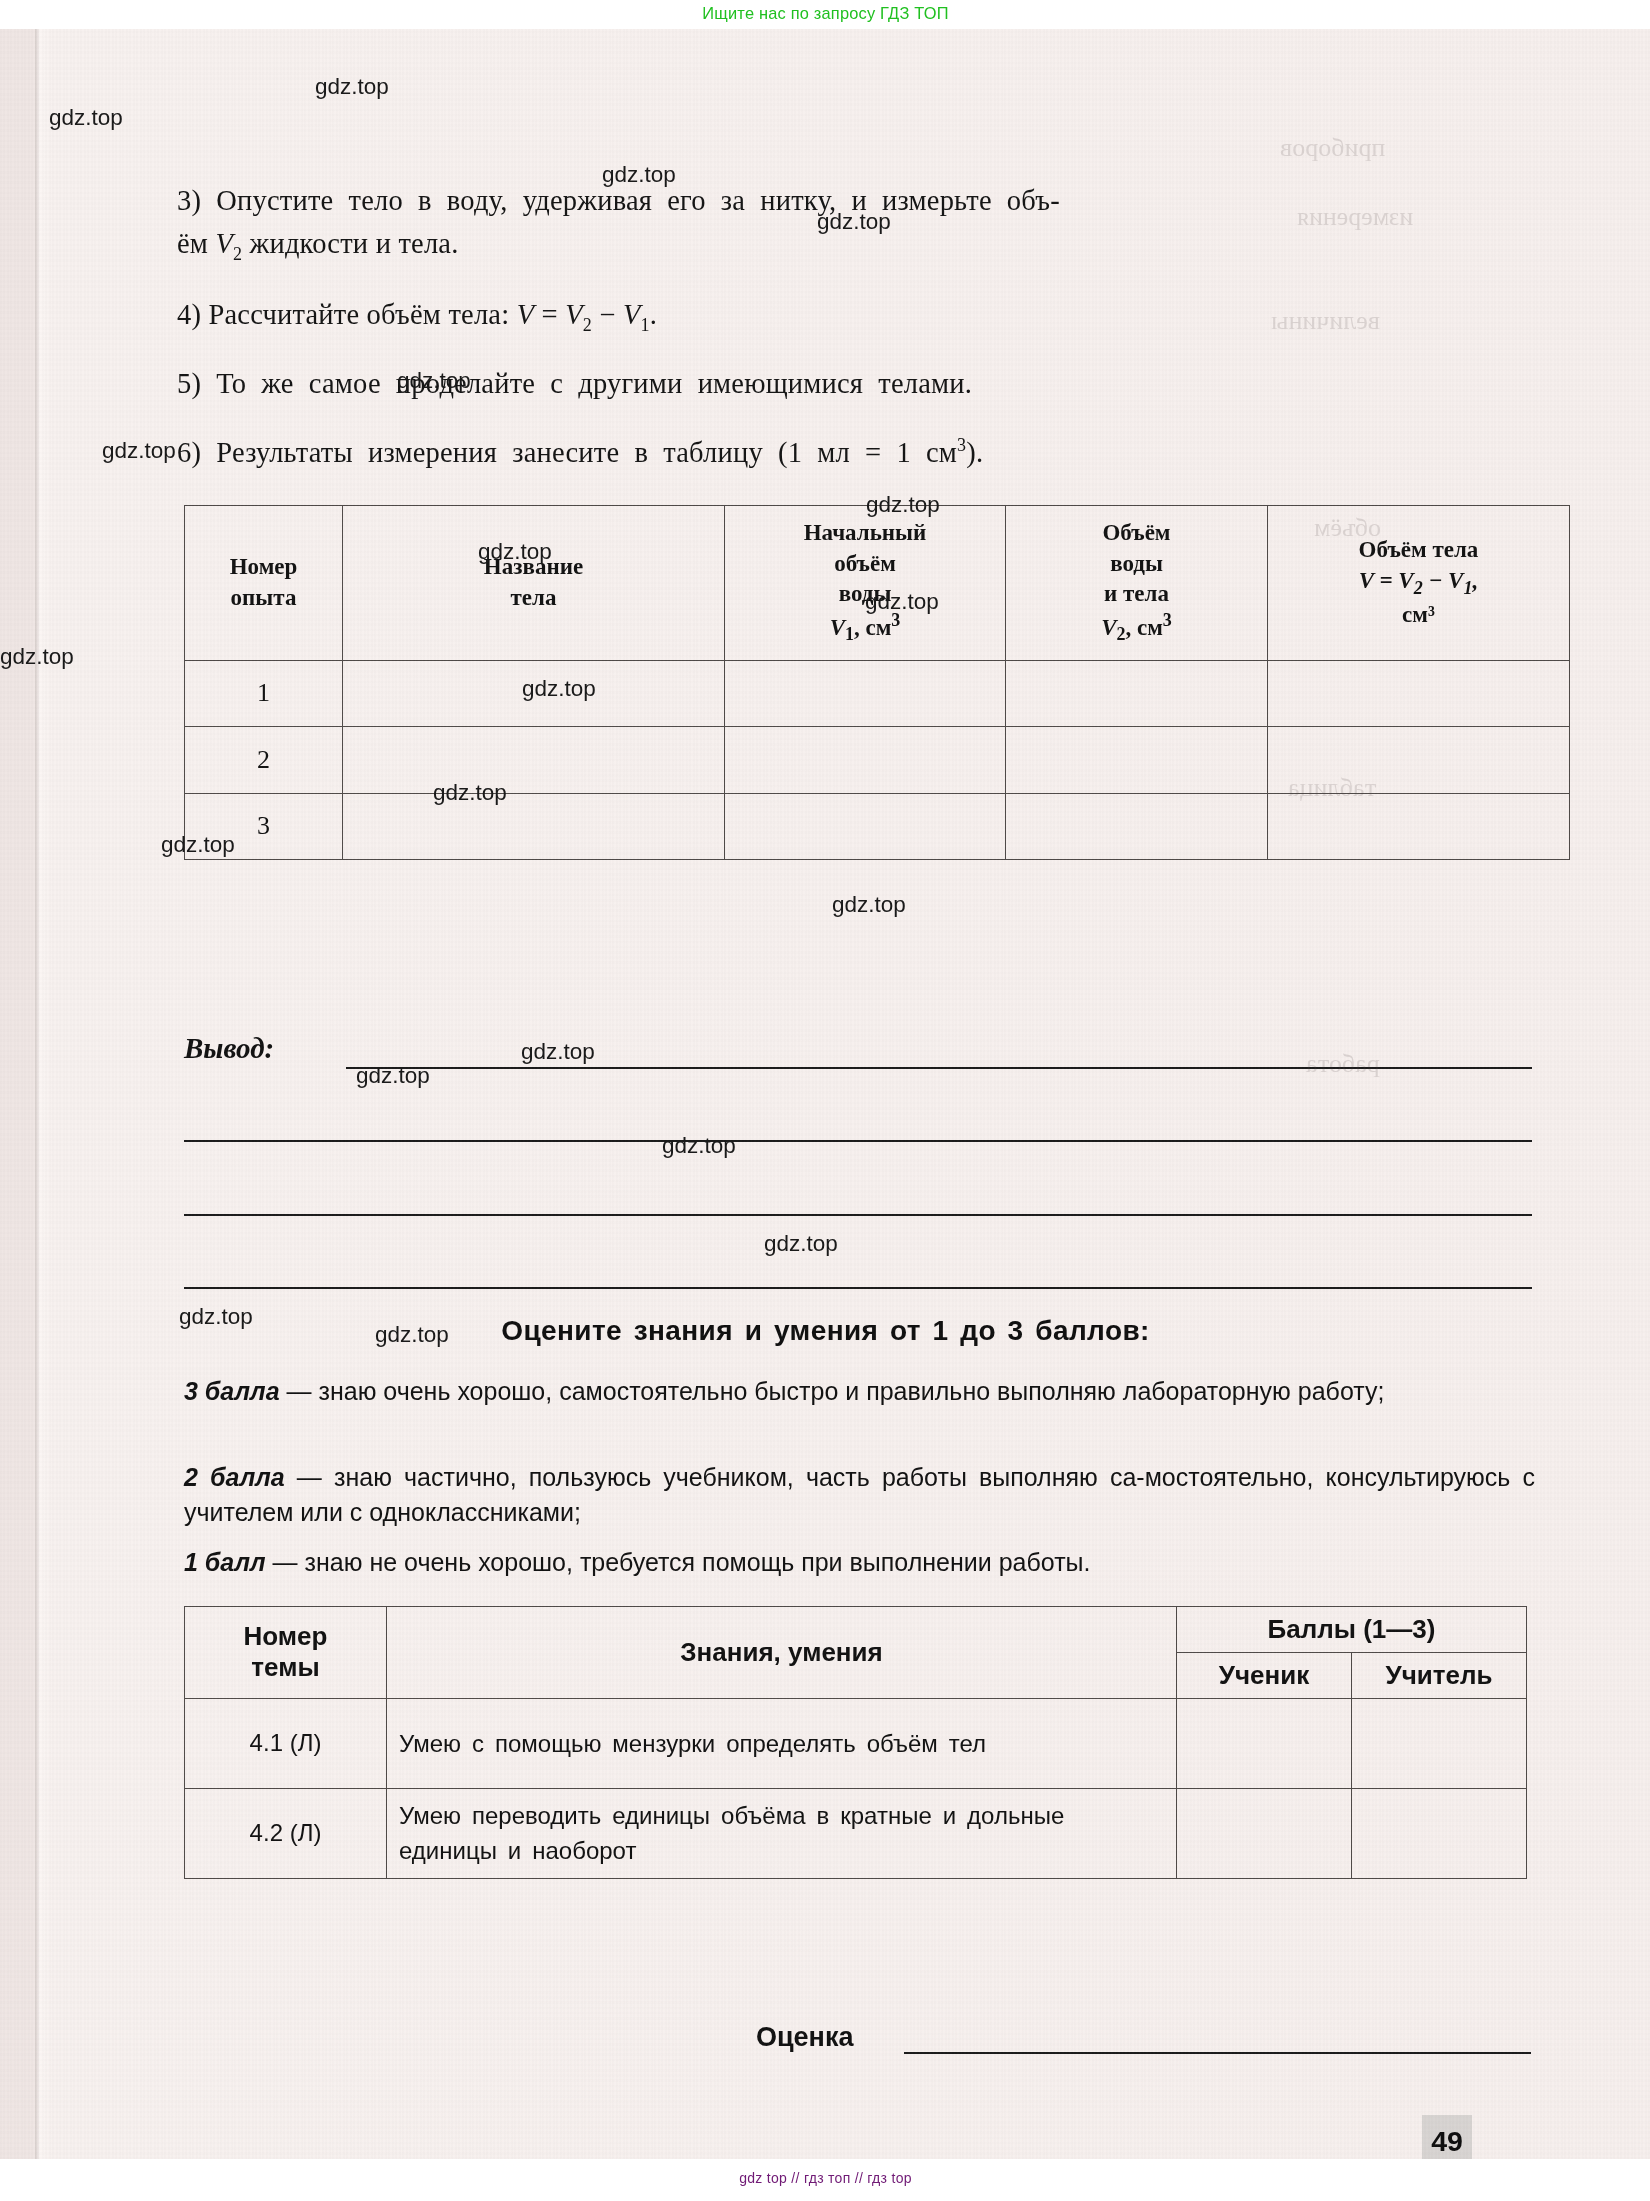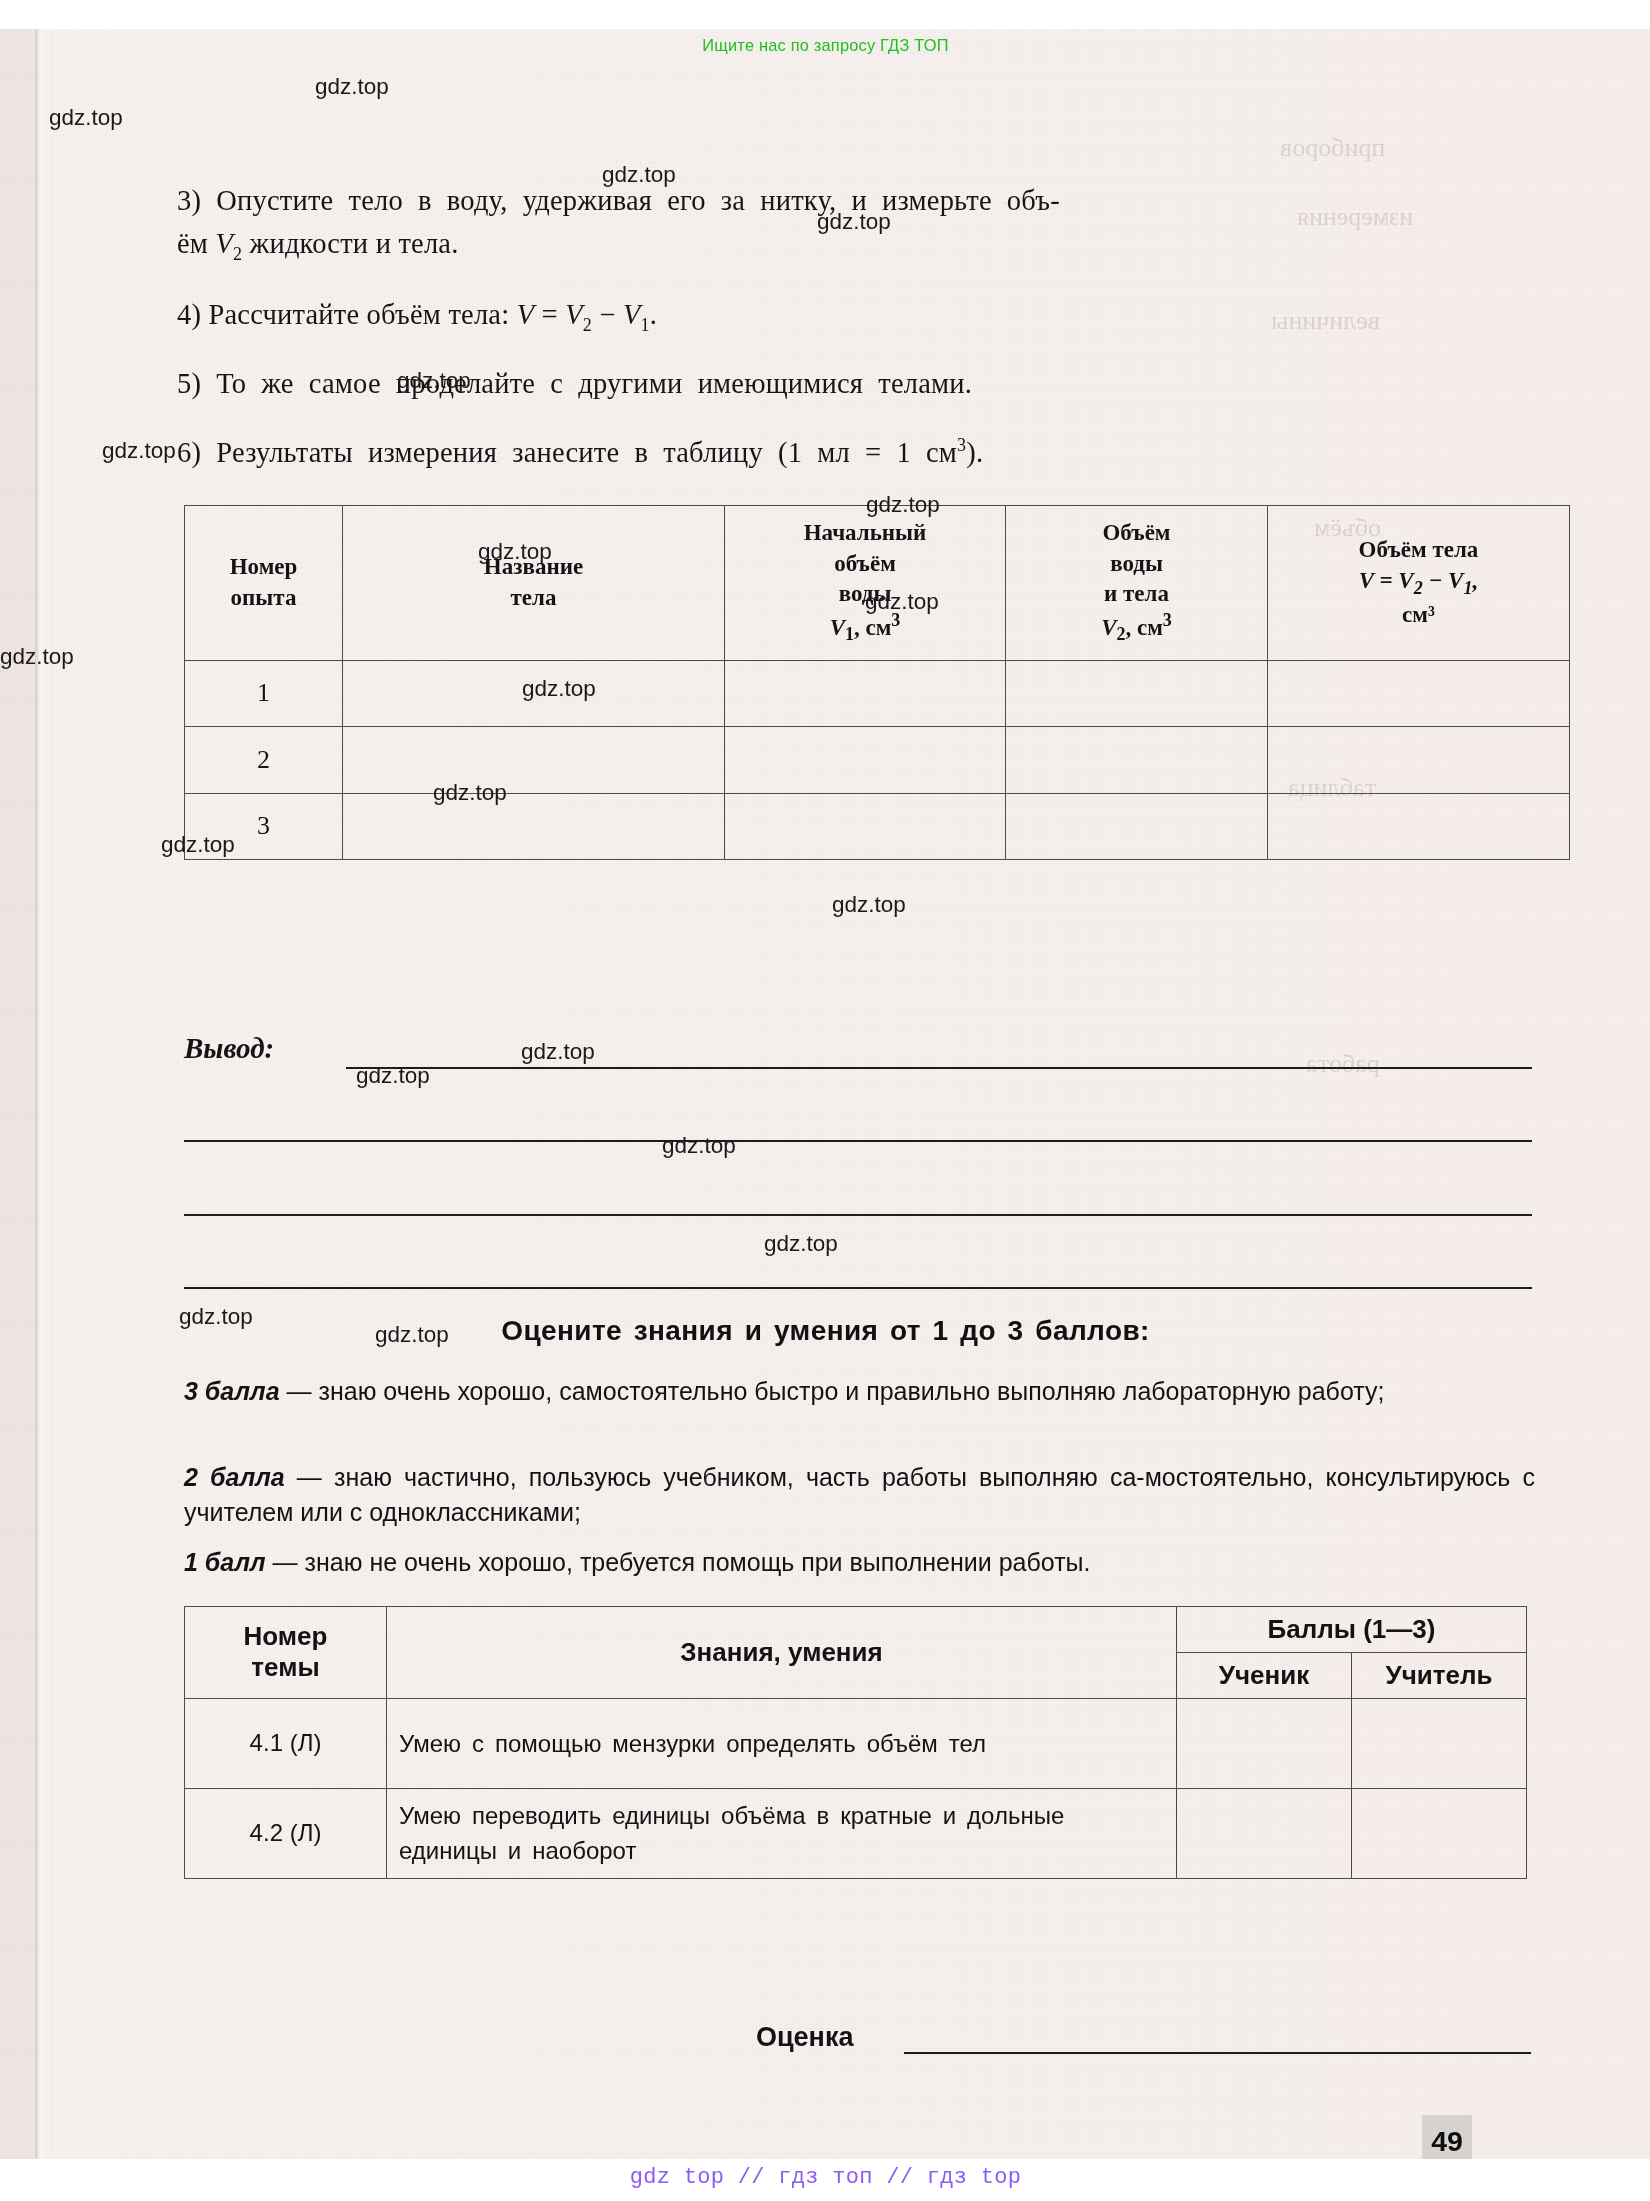--- a/index.html
+++ b/index.html
@@ -25,38 +25,37 @@
     text-align: center;
     z-index: 40;
   }
   .promo-bar span {
     display: inline-block;
     color: #20c020;
     font-family: "Liberation Sans", sans-serif;
     font-size: 16.4px;
     line-height: 26px;
     letter-spacing: 0.2px;
-    margin-top: 32px;
   }
 
   
   .footer-bar {
     position: absolute;
     left: 0; top: 2159px;
     width: 1651px;
     height: 42px;
     background: #ffffff;
     text-align: center;
     z-index: 40;
   }
   .footer-bar span {
     display: inline-block;
-    color: #8b5cf6;
-    font-family: Liberation Mono, monospace;
-    font-size: 22px;
+    color: #701a75;
+    font-family: Liberation Sans, sans-serif;
+    font-size: 14px;
     line-height: 38px;
     letter-spacing: 0.3px;
   }
 
   
   .page {
     position: absolute;
     left: 0;
     top: 28.5px;
     width: 1651px;

